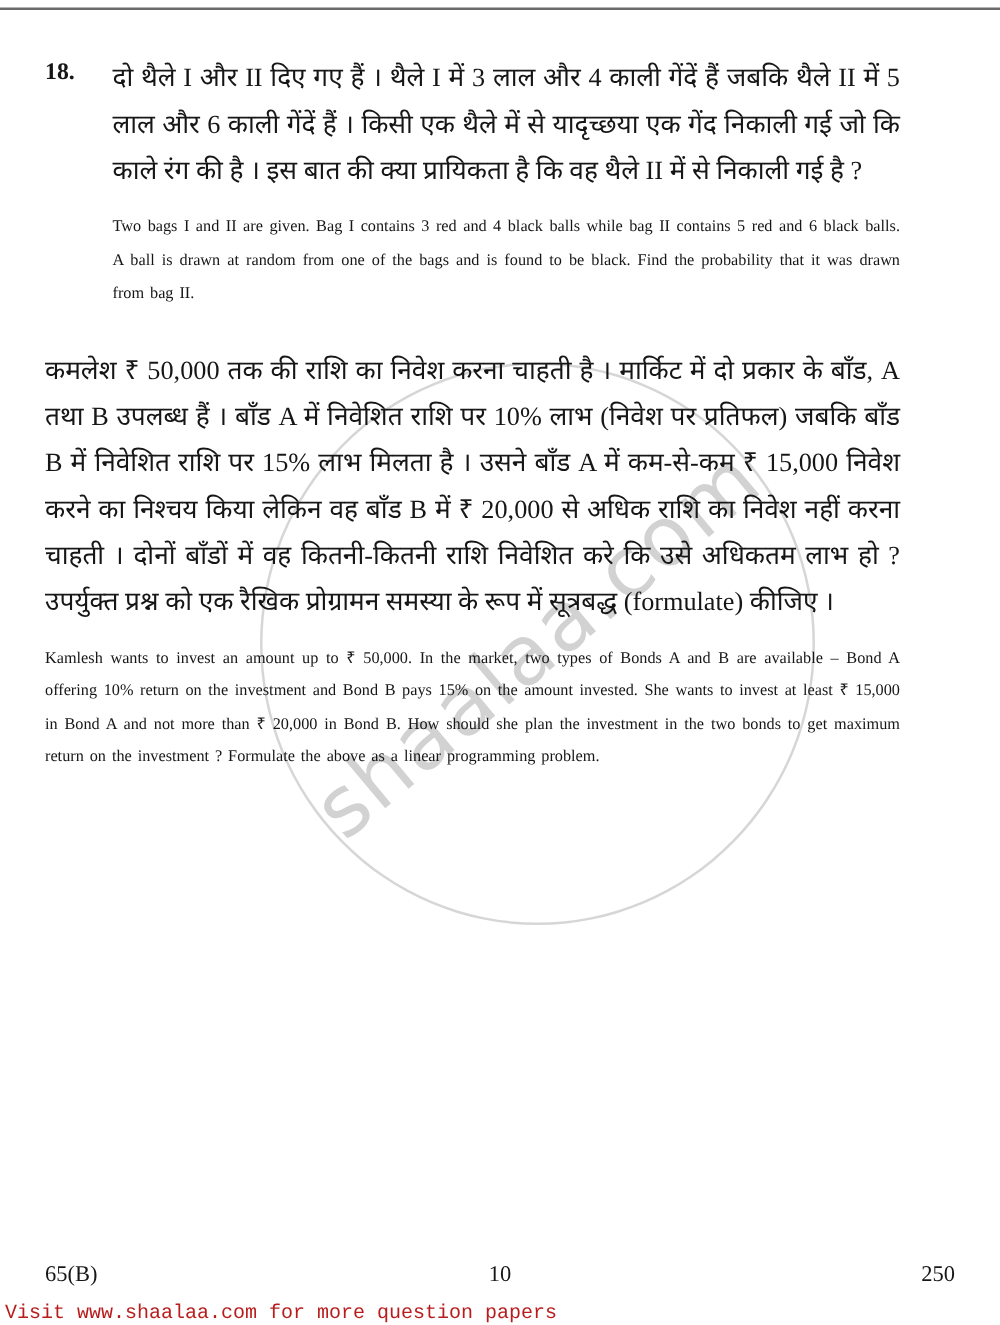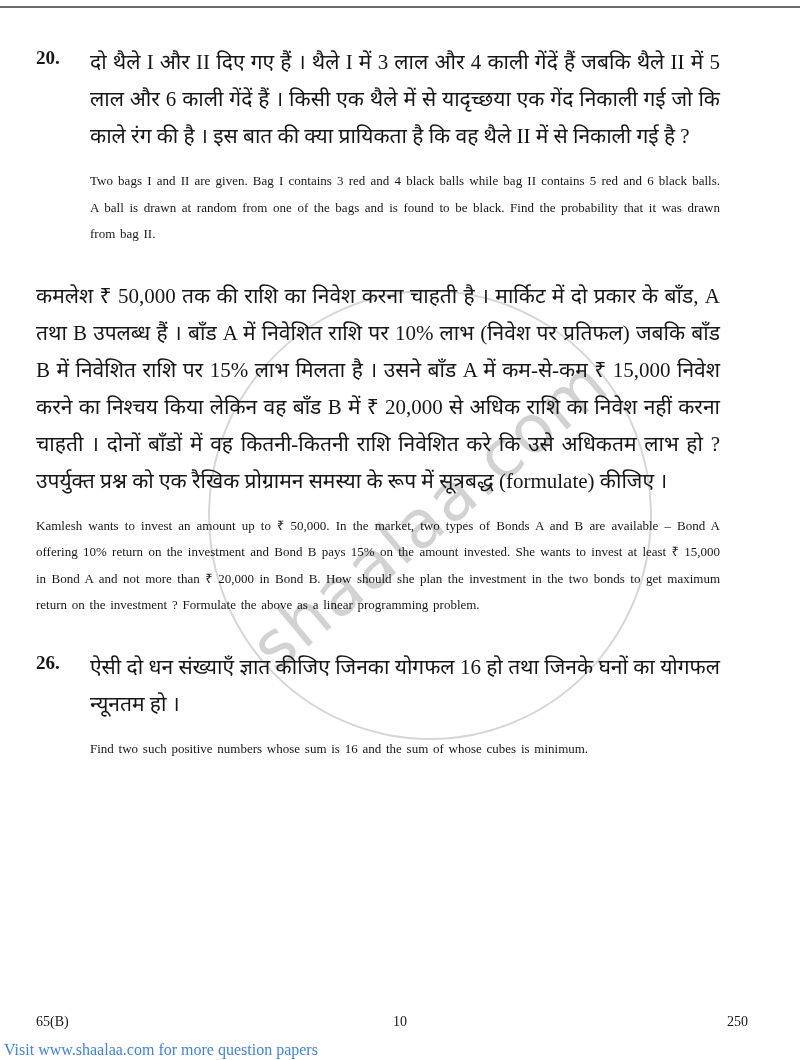--- a/index.html
+++ b/index.html
@@ -75,70 +75,63 @@
     transform: translate(-50%, -50%) rotate(-40deg);
     white-space: nowrap;
     font-family: "DejaVu Sans", sans-serif;
     font-size: 66px;
     letter-spacing: 2px;
     color: rgba(115,115,115,0.32);
   }
   .footer-num {
     position: absolute;
     bottom: 30px;
-    font-size: 14px;
+    font-size: 18px;
     z-index: 2;
   }
   .footer-left   { left: 36px; }
   .footer-center { left: 50%; transform: translateX(-50%); }
-  .footer-right  { right: 52px; }
+  .footer-right  { right: 36px; }
   .bottom-note {
     position: absolute;
     bottom: 1px;
     left: 4px;
-    font-family: Liberation Serif, serif;
+    font-family: Liberation Mono, monospace;
     font-size: 16px;
-    color: #3b82f6;
+    color: #b91c1c;
     z-index: 2;
   }
 </style>
 </head>
 <body>
 
 <div class="top-rule"></div>
 
 <div class="watermark">
   <div class="watermark-circle"></div>
   <span class="watermark-text">shaalaa.com</span>
 </div>
 
 <div class="content">
 
   <div class="question">
-    <div class="qnum">20.</div>
+    <div class="qnum">18.</div>
     <div class="qbody">
       <p class="hindi-text">दो थैले I और II दिए गए हैं । थैले I में 3 लाल और 4 काली गेंदें हैं जबकि थैले II में 5 लाल और 6 काली गेंदें हैं । किसी एक थैले में से यादृच्छया एक गेंद निकाली गई जो कि काले रंग की है । इस बात की क्या प्रायिकता है कि वह थैले II में से निकाली गई है ?</p>
       <p class="english-text">Two bags I and II are given. Bag I contains 3 red and 4 black balls while bag II contains 5 red and 6 black balls. A ball is drawn at random from one of the bags and is found to be black. Find the probability that it was drawn from bag II.</p>
     </div>
   </div>
 
   <div class="question">
     <div class="qbody">
       <p class="hindi-text">कमलेश ₹ 50,000 तक की राशि का निवेश करना चाहती है । मार्किट में दो प्रकार के बाँड, A तथा B उपलब्ध हैं । बाँड A में निवेशित राशि पर 10% लाभ (निवेश पर प्रतिफल) जबकि बाँड B में निवेशित राशि पर 15% लाभ मिलता है । उसने बाँड A में कम-से-कम ₹ 15,000 निवेश करने का निश्चय किया लेकिन वह बाँड B में ₹ 20,000 से अधिक राशि का निवेश नहीं करना चाहती । दोनों बाँडों में वह कितनी-कितनी राशि निवेशित करे कि उसे अधिकतम लाभ हो ? उपर्युक्त प्रश्न को एक रैखिक प्रोग्रामन समस्या के रूप में सूत्रबद्ध (formulate) कीजिए ।</p>
       <p class="english-text">Kamlesh wants to invest an amount up to ₹ 50,000. In the market, two types of Bonds A and B are available – Bond A offering 10% return on the investment and Bond B pays 15% on the amount invested. She wants to invest at least ₹ 15,000 in Bond A and not more than ₹ 20,000 in Bond B. How should she plan the investment in the two bonds to get maximum return on the investment ? Formulate the above as a linear programming problem.</p>
     </div>
   </div>
 
-  <div class="question">
-    <div class="qnum">26.</div>
-    <div class="qbody">
-      <p class="hindi-text">ऐसी दो धन संख्याएँ ज्ञात कीजिए जिनका योगफल 16 हो तथा जिनके घनों का योगफल न्यूनतम हो ।</p>
-      <p class="english-text">Find two such positive numbers whose sum is 16 and the sum of whose cubes is minimum.</p>
-    </div>
-  </div>
 
 </div>
 
 <div class="footer-num footer-left">65(B)</div>
 <div class="footer-num footer-center">10</div>
 <div class="footer-num footer-right">250</div>
 
 <div class="bottom-note">Visit www.shaalaa.com for more question papers</div>
 
 </body></html>

